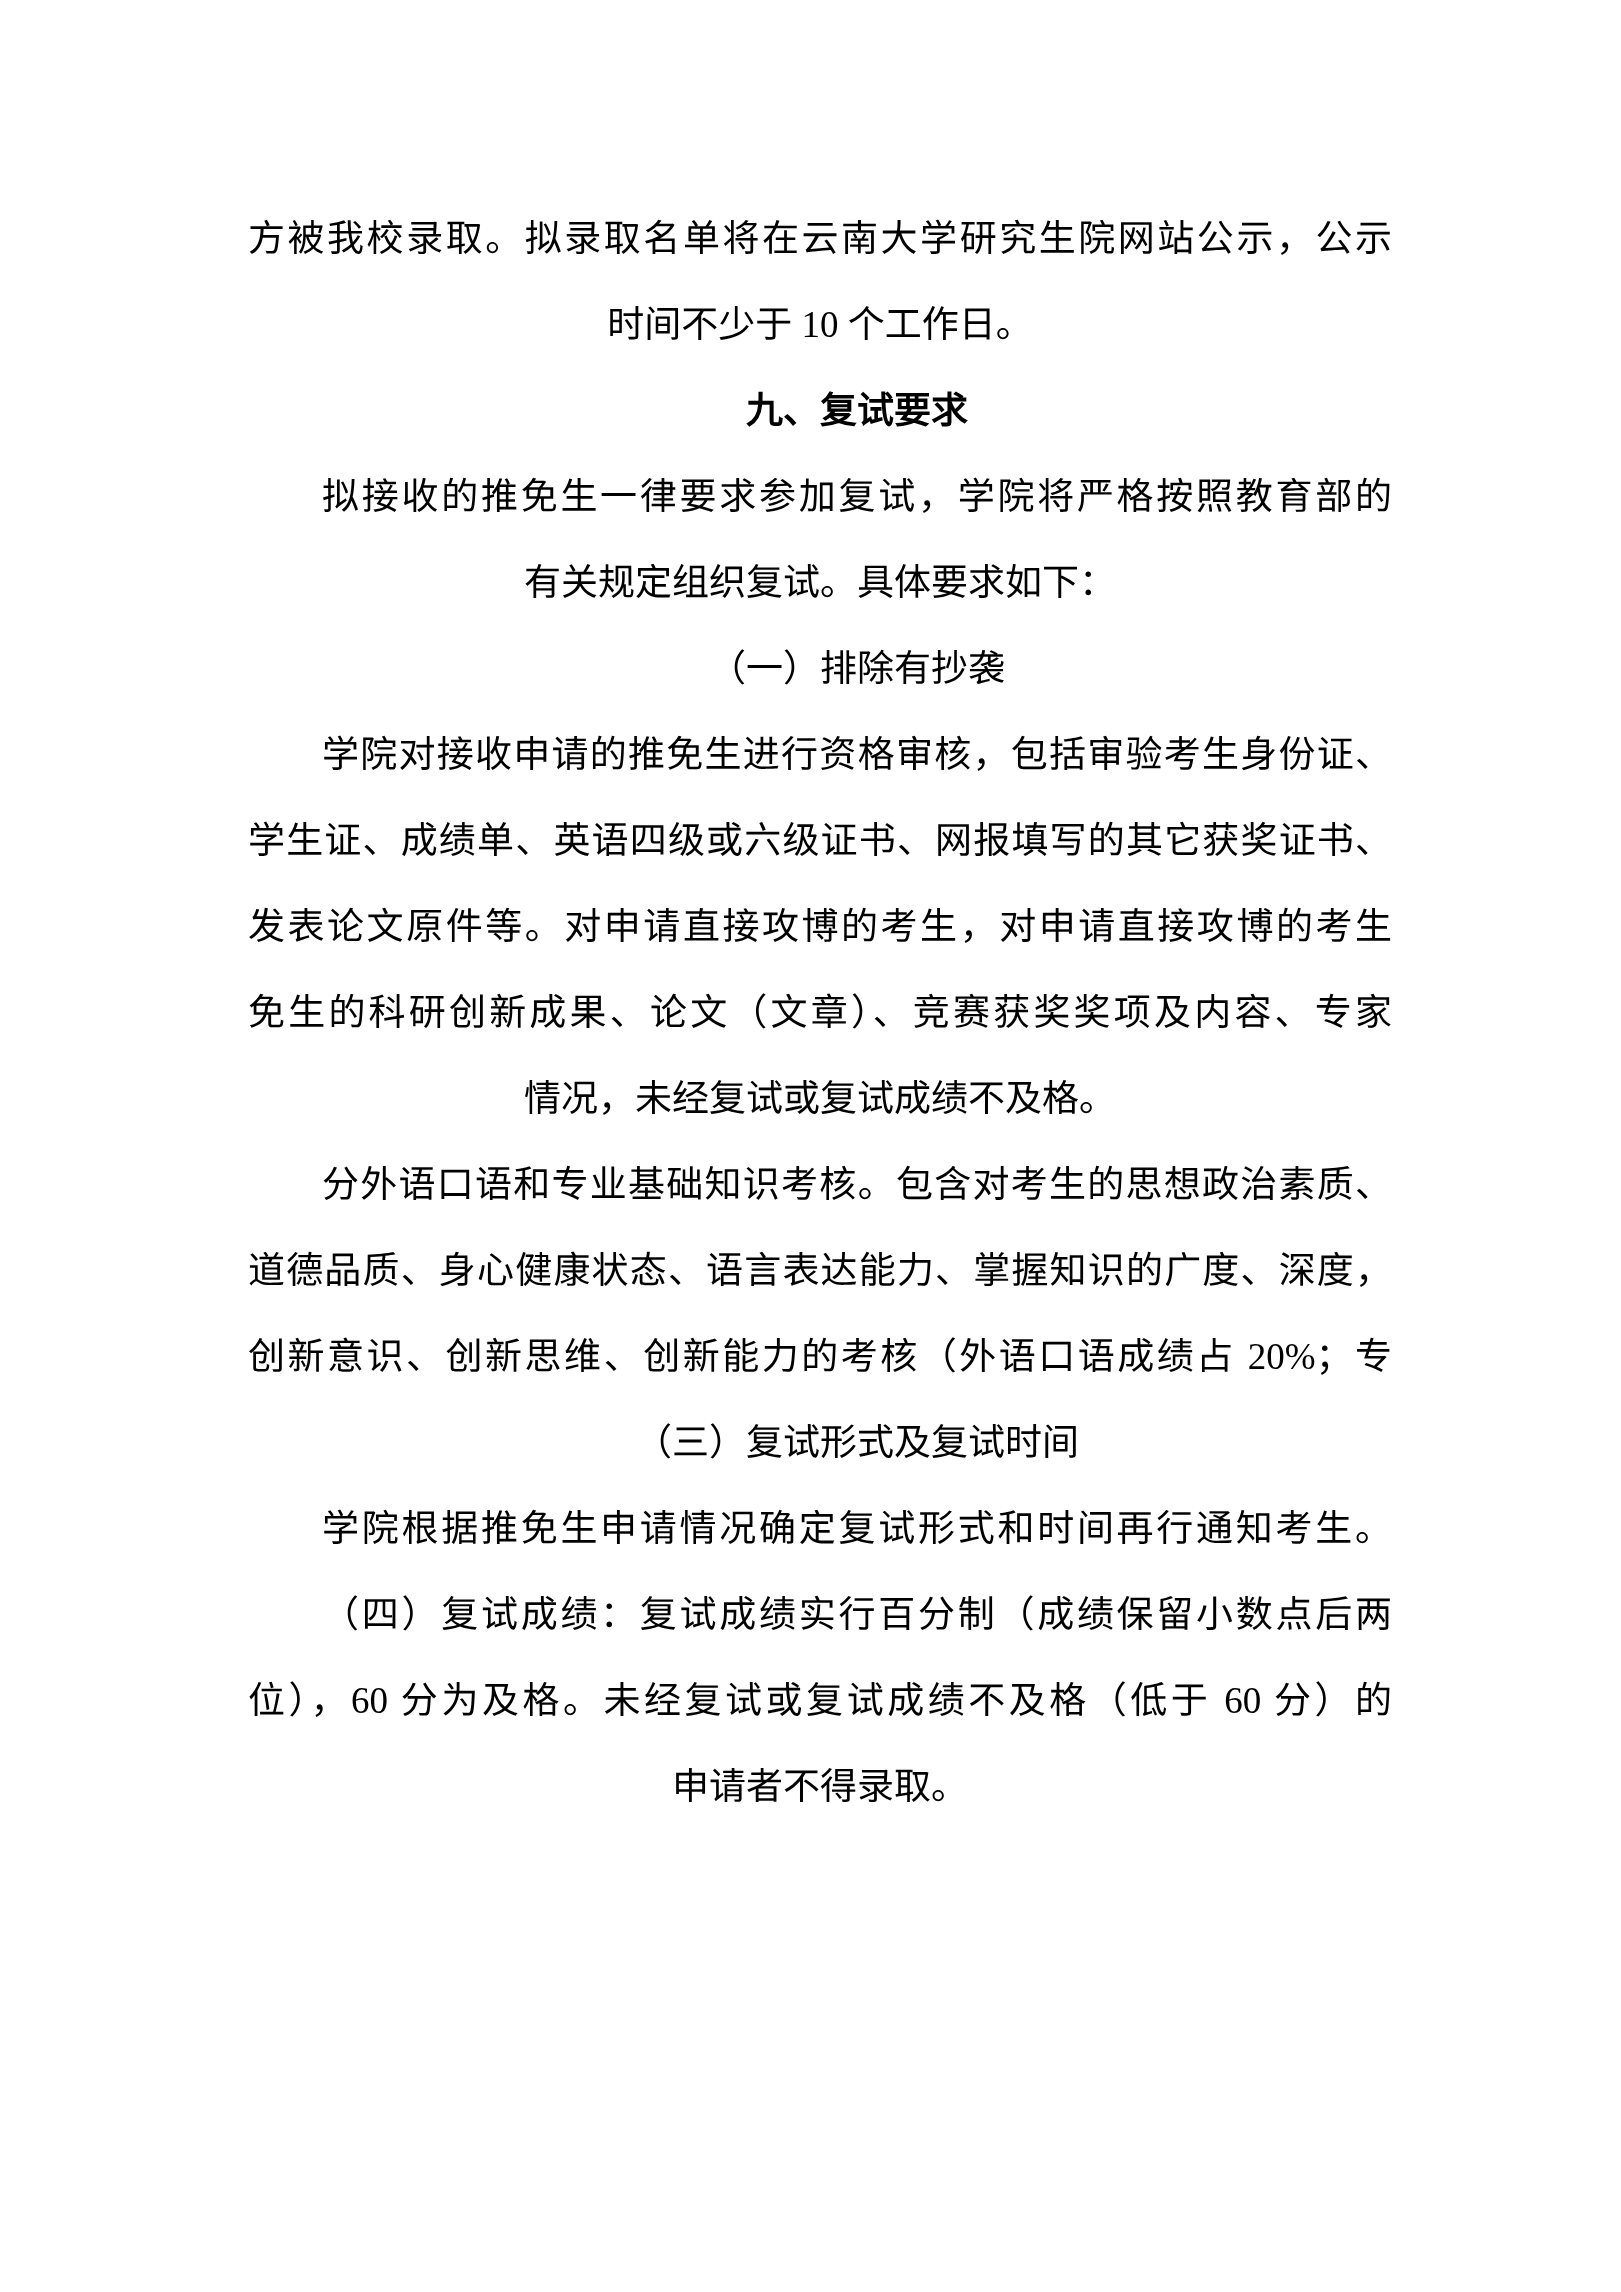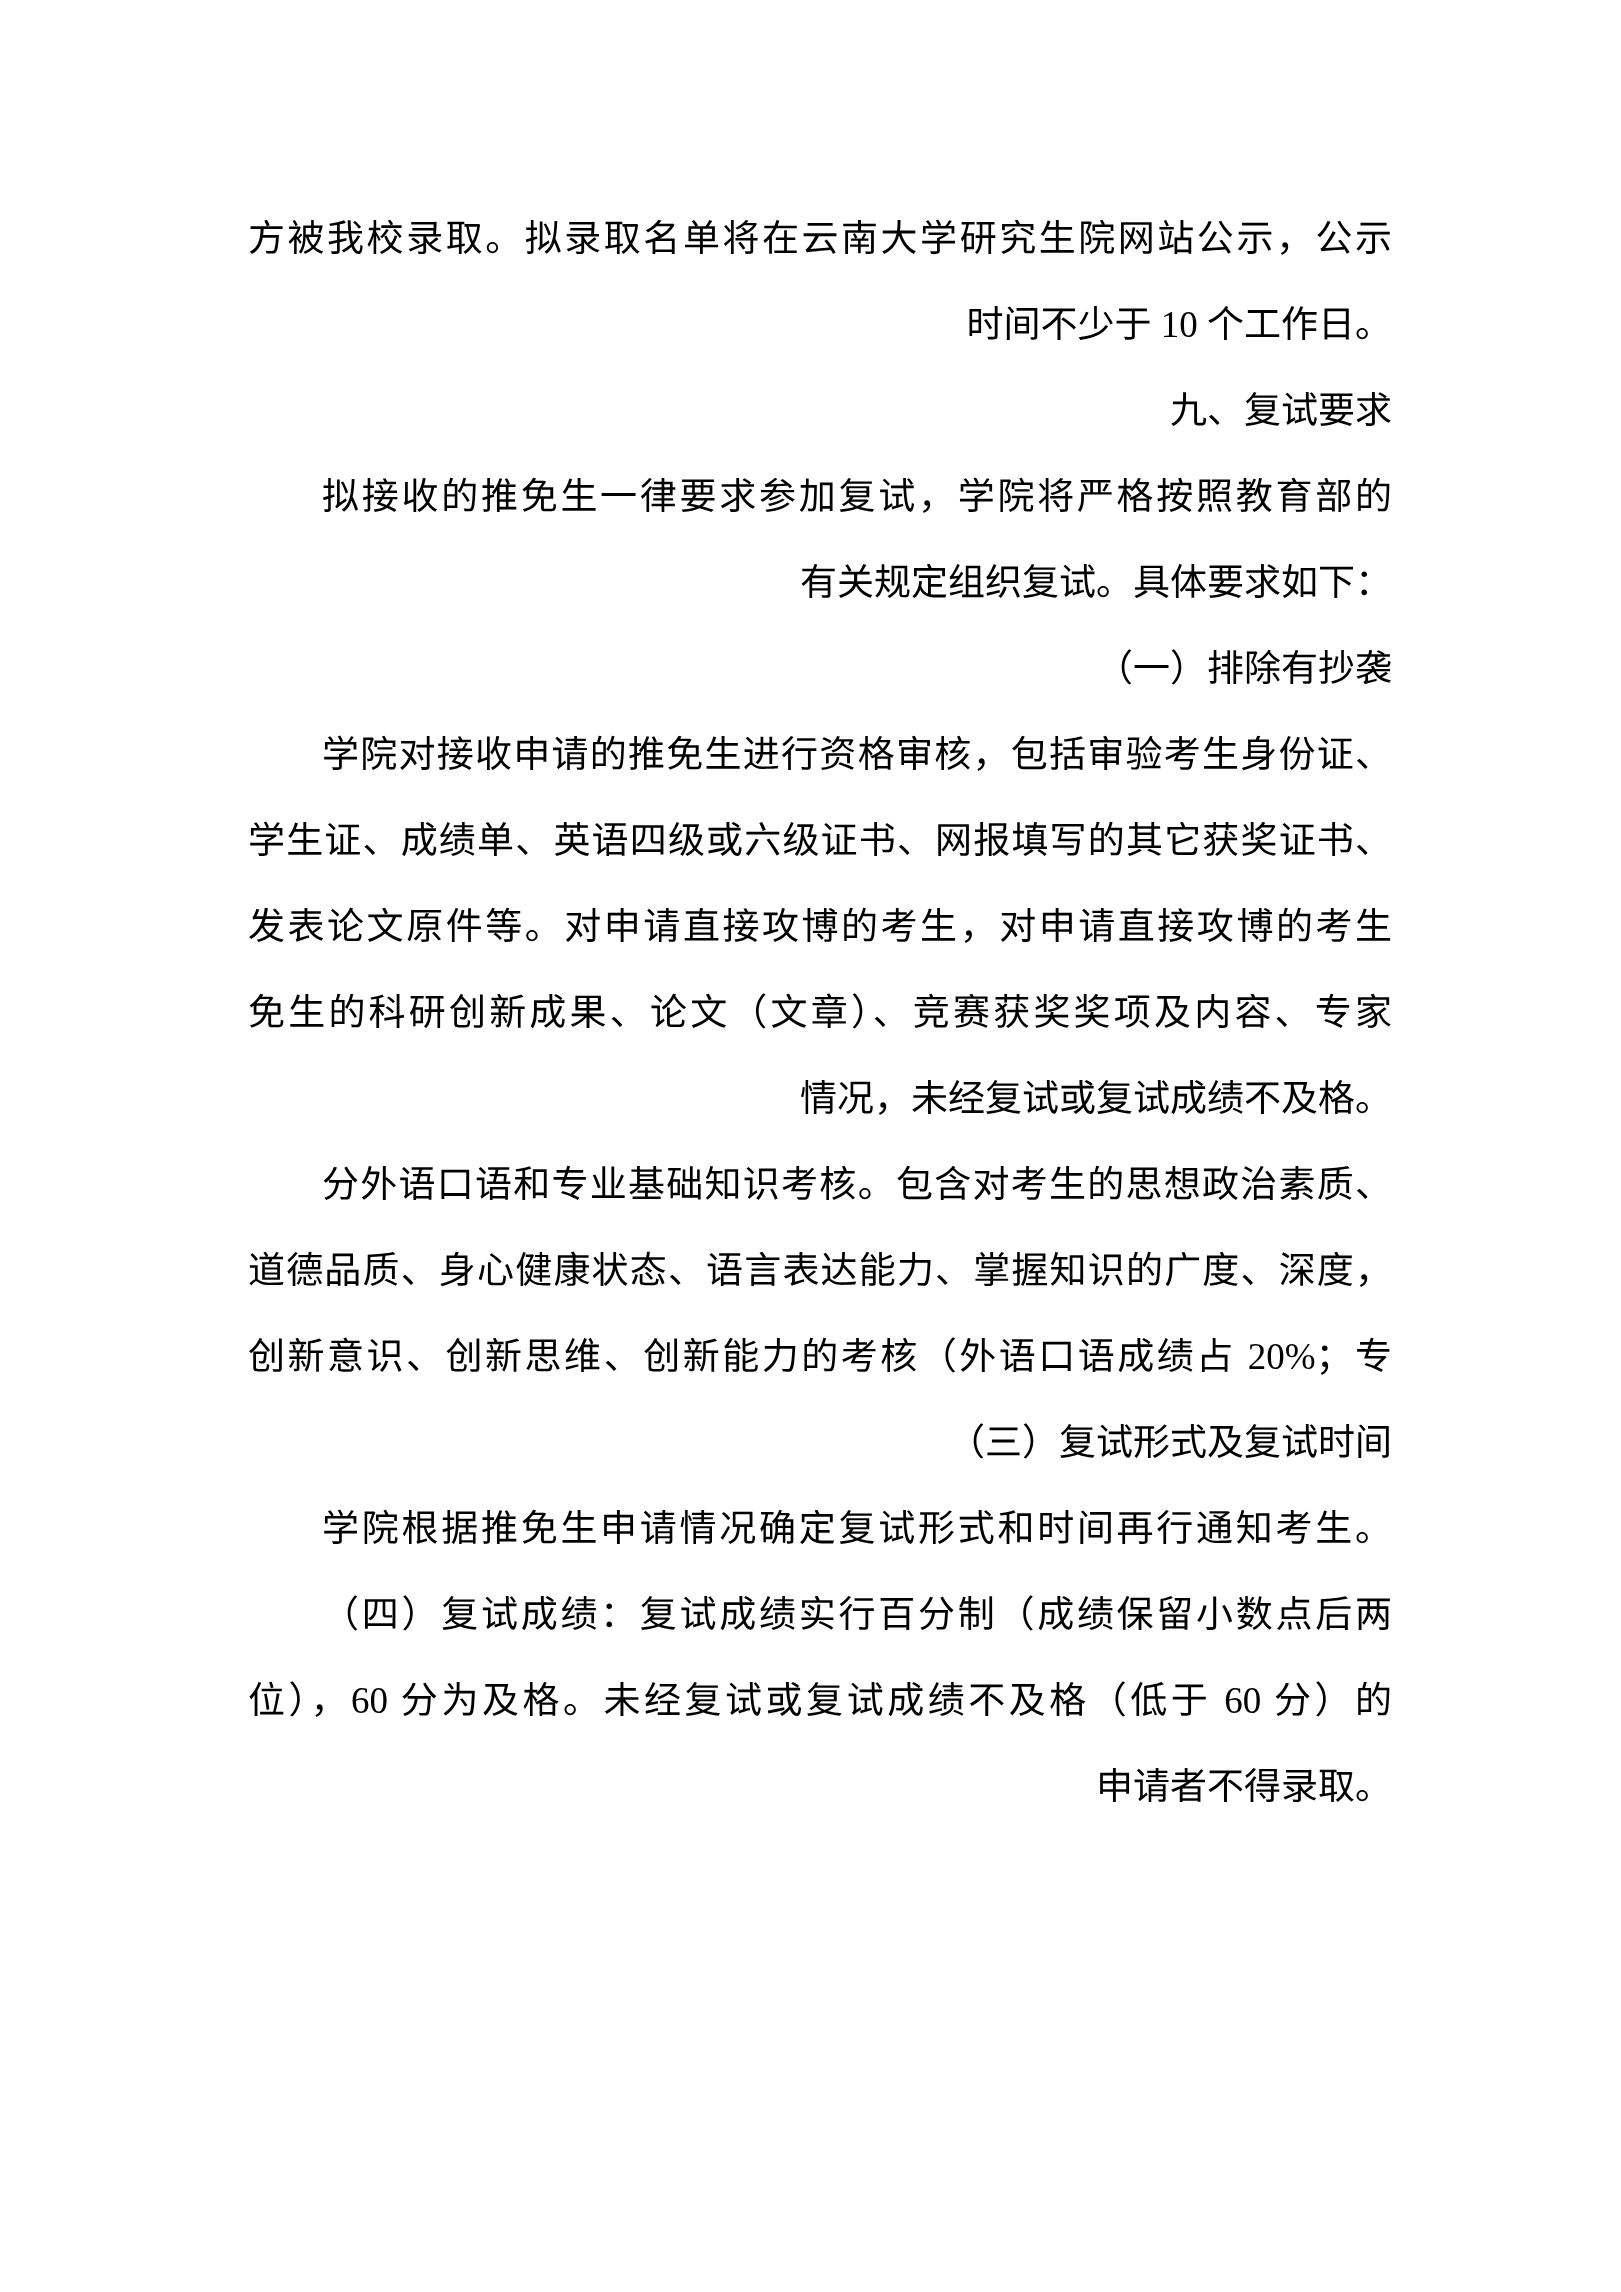--- a/index.html
+++ b/index.html
@@ -19,35 +19,35 @@
   .doc {
     box-sizing: border-box;
     width: 100%;
     padding: 196px 229px 0 248px;
   }
   .line {
     font-size: 37px;
     line-height: 86px;
     height: 86px;
     color: #000000;
-    text-align: right;
+    text-align: center;
     overflow: visible;
   }
   
   .j {
     text-align: justify;
     text-align-last: justify;
     text-justify: inter-character;
   }
   
   .indent {
     text-indent: 74px;
   }
   .bold {
-    font-weight: normal;
+    font-weight: bold;
   }
 </style>
 </head>
 <body>
 
 <div class="page">
   <div class="doc">
 
     <div class="line j">方被我校录取。拟录取名单将在云南大学研究生院网站公示，公示</div>
     <div class="line">时间不少于 10 个工作日。</div>

